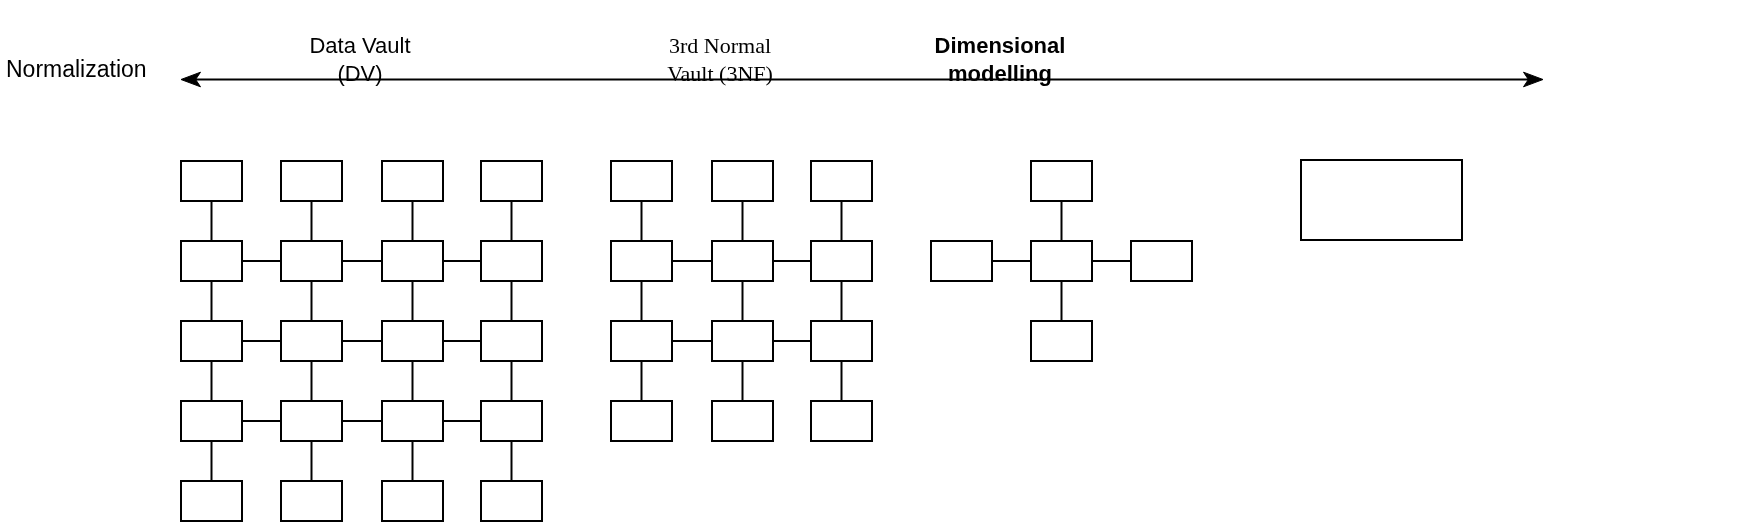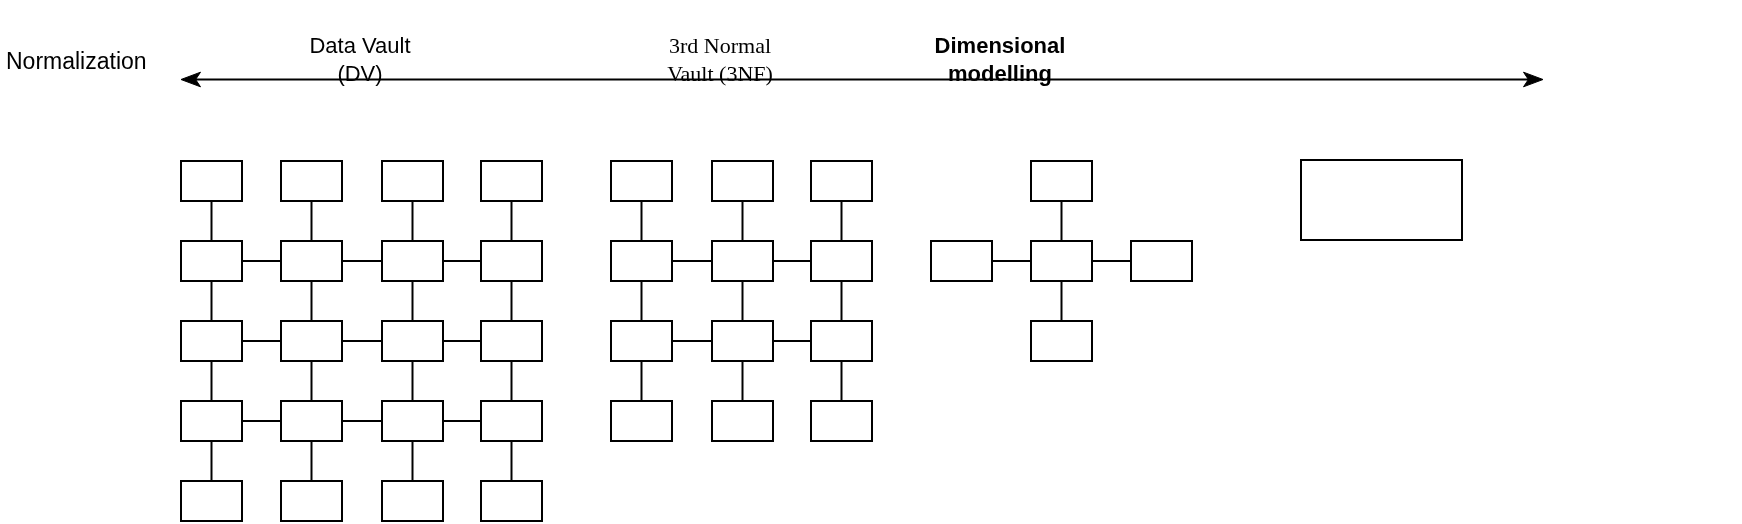--- a/index.html
+++ b/index.html
@@ -11,21 +11,21 @@
     color: #000000;
     font-family: "Liberation Sans", "DejaVu Sans", sans-serif;
     overflow: hidden;
   }
   #scene {
     position: absolute;
     left: 0; top: 0;
   }
   .side-label {
     position: absolute;
-    top: 48px;
+    top: 56px;
     font-size: 23px;
     line-height: 26px;
     white-space: nowrap;
   }
   .method-label {
     position: absolute;
     top: 0;
     transform: translateX(-50%);
     text-align: center;
     font-size: 22px;

